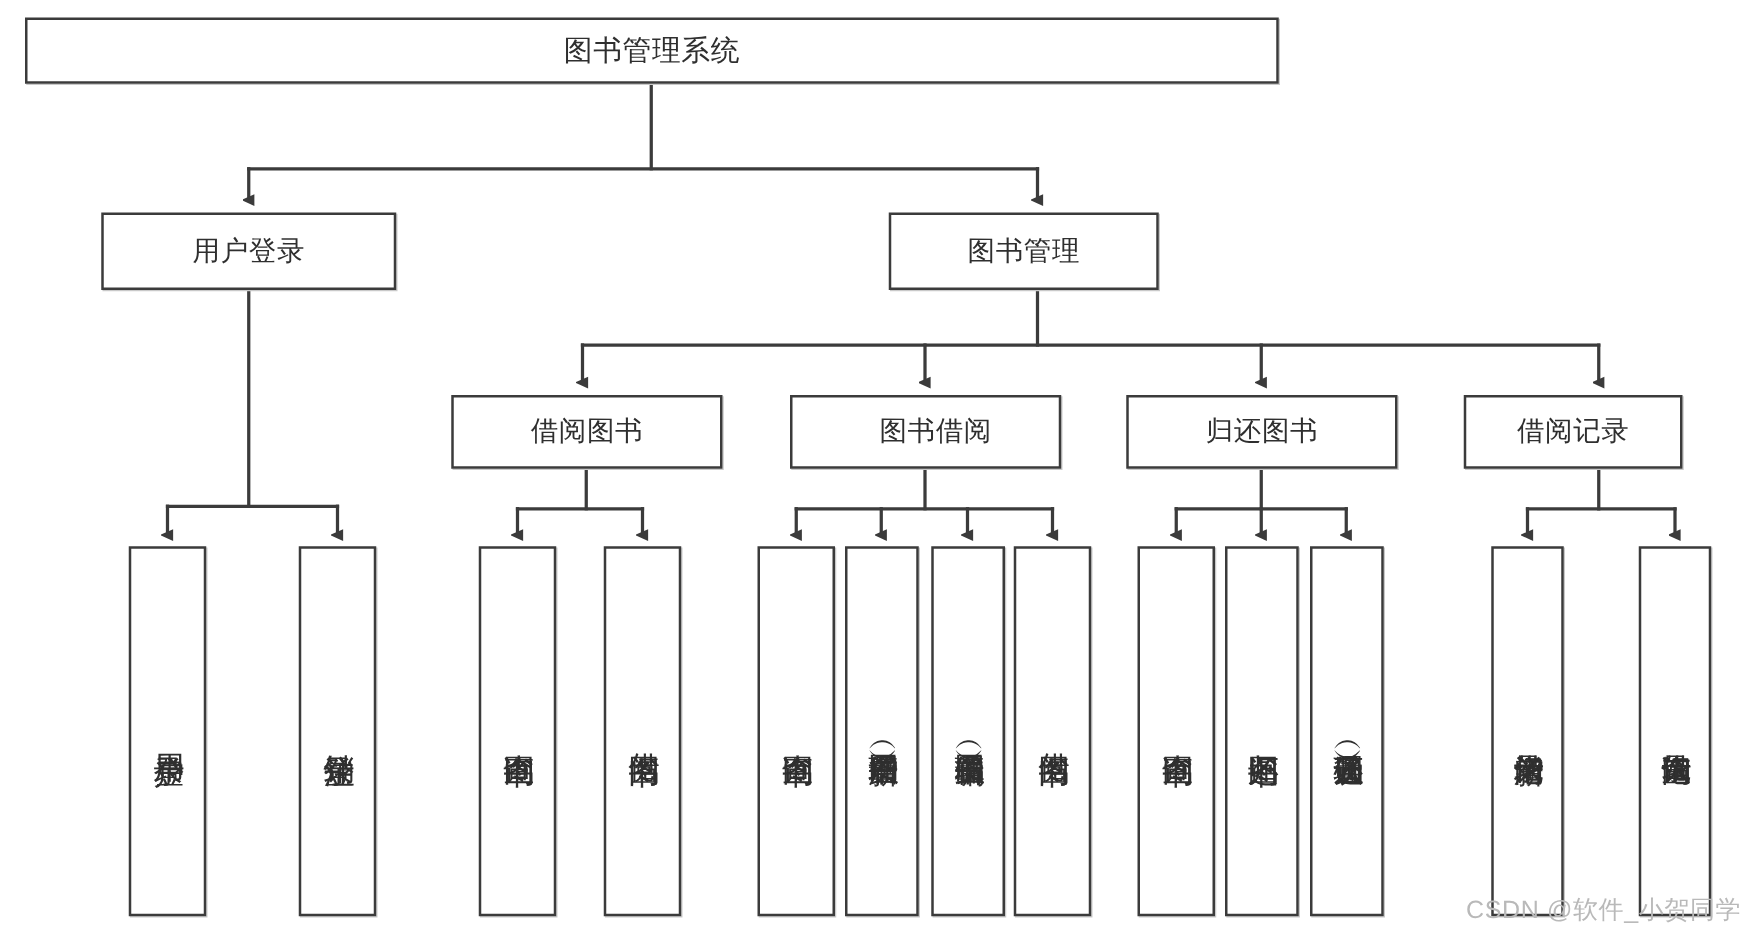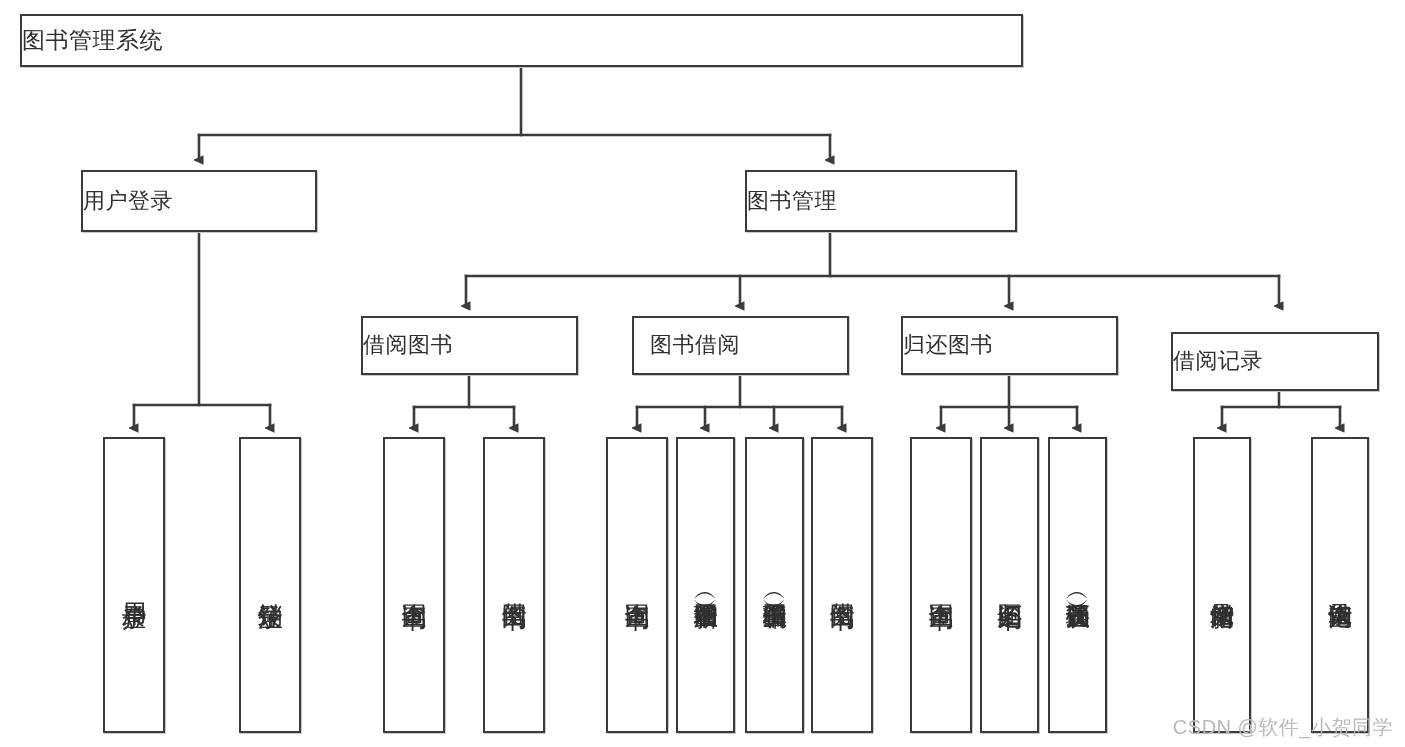--- a/index.html
+++ b/index.html
@@ -25,21 +25,21 @@
     height: 747px;
     pointer-events: none;
   }
   .node {
     position: absolute;
     box-sizing: border-box;
     border: 2px solid #3b3b3b;
     background: #ffffff;
     display: flex;
     align-items: center;
-    justify-content: flex-start;
+    justify-content: center;
     box-shadow: 1px 1px 0 0 #c9c9c9;
   }
   .node .label {
     color: #2f2f2f;
     letter-spacing: 0.5px;
     line-height: 1.12;
     text-align: center;
     white-space: nowrap;
   }
   .node.horiz .label {
@@ -130,34 +130,34 @@
     </g>
   </svg>
 
   <div class="node root horiz" style="left:20px; top:14px; width:1003px; height:53px;">
     <span class="label">图书管理系统</span>
   </div>
 
   <div class="node horiz" style="left:81px; top:170px; width:236px; height:62px;">
     <span class="label">用户登录</span>
   </div>
-  <div class="node horiz" style="left:745px; top:170px; width:272px; height:62px;">
+  <div class="node horiz" style="left:711px; top:170px; width:216px; height:62px;">
     <span class="label">图书管理</span>
   </div>
 
   <div class="node horiz" style="left:361px; top:316px; width:217px; height:59px;">
     <span class="label">借阅图书</span>
   </div>
   <div class="node horiz" style="left:632px; top:316px; width:217px; height:59px;padding-left:16px;">
     <span class="label">图书借阅</span>
   </div>
   <div class="node horiz" style="left:901px; top:316px; width:217px; height:59px;">
     <span class="label">归还图书</span>
   </div>
-  <div class="node horiz" style="left:1171px; top:332px; width:208px; height:59px;">
+  <div class="node horiz" style="left:1171px; top:316px; width:175px; height:59px;">
     <span class="label">借阅记录</span>
   </div>
 
   <div class="node leaf" style="left:103px; top:437px; width:62px; height:296px;">
     <span class="label">用户登录</span>
   </div>
   <div class="node leaf" style="left:239px; top:437px; width:62px; height:296px;">
     <span class="label">注销登录</span>
   </div>
 

